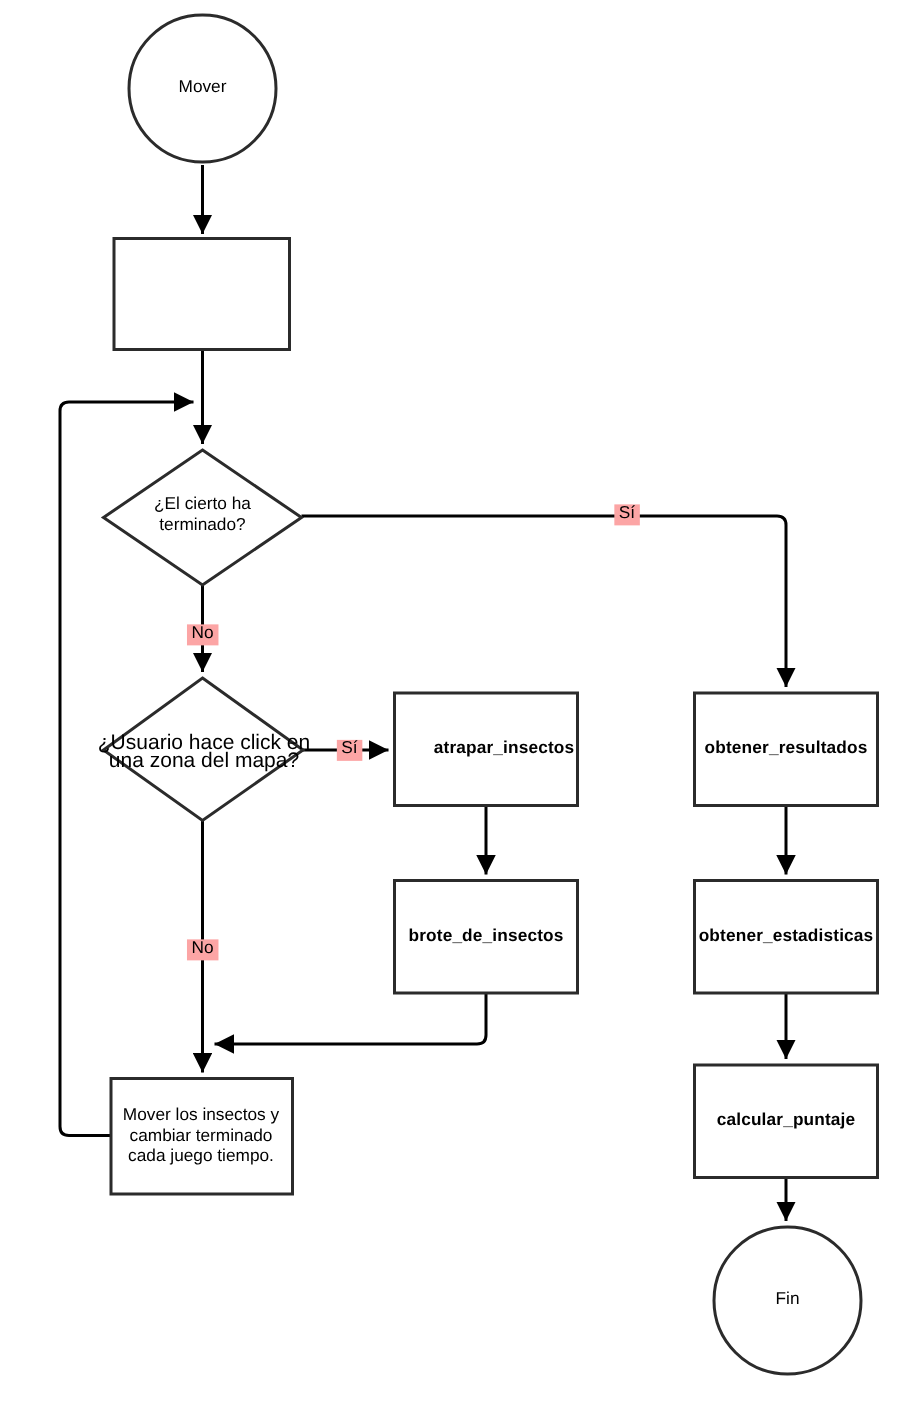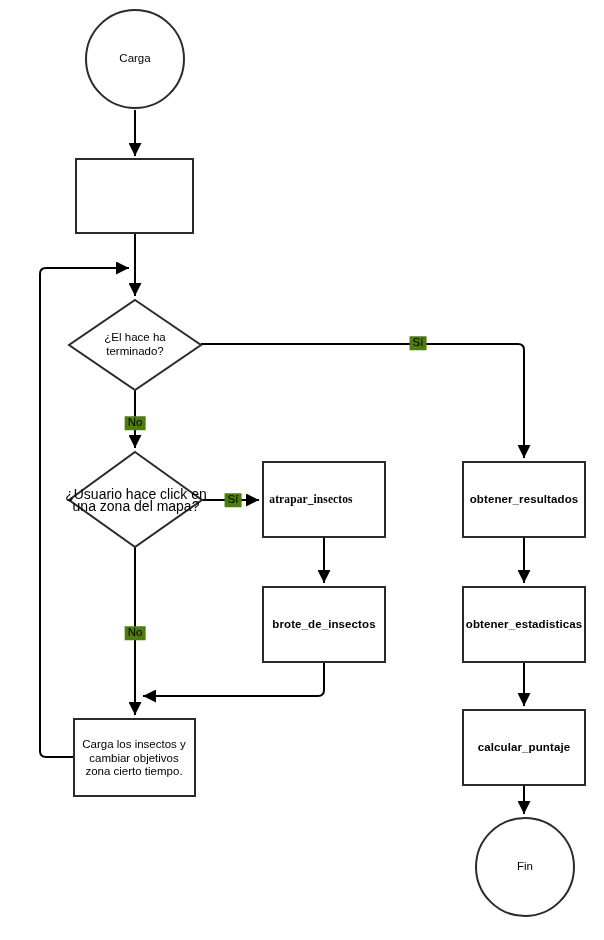--- a/index.html
+++ b/index.html
@@ -33,21 +33,21 @@
   .lbl span { display: block; }
   .fn {
     font-weight: bold;
     letter-spacing: 0.1px;
   }
   .small {
     font-size: 14px;
     line-height: 12px;
   }
   .edge-lbl {
-    background: #4d7c0f;
+    background: #fca5a5;
     padding: 0 3px;
   }
 </style>
 </head>
 <body>
 
 <div class="stage">
 
   <svg width="604" height="940" viewBox="0 0 604 940">
     <defs>
@@ -79,41 +79,41 @@
       <rect x="263" y="462" width="122" height="75"></rect>
       <rect x="263" y="587" width="122" height="75"></rect>
       <rect x="74" y="719" width="121" height="77"></rect>
       <rect x="463" y="462" width="122" height="75"></rect>
       <rect x="463" y="587" width="122" height="75"></rect>
       <rect x="463" y="710" width="122" height="75"></rect>
       <circle cx="525" cy="867" r="49"></circle>
     </g>
   </svg>
 
-  <div class="lbl" style="left:135px; top:59px;">Carga</div>
+  <div class="lbl" style="left:135px; top:59px;">Mover</div>
 
 
   <div class="lbl" style="left:135px; top:344px;">
-    <span>¿El hace ha</span>
+    <span>¿El cierto ha</span>
     <span>terminado?</span>
   </div>
 
   <div class="lbl small" style="left:136px; top:500px;">
     <span>¿Usuario hace click en</span>
     <span>una zona del mapa?</span>
   </div>
 
-  <div class="lbl fn" style="left:311px; top:500px;font-family:Liberation Serif, serif;">atrapar_insectos</div>
+  <div class="lbl fn" style="left:336px; top:500px;">atrapar_insectos</div>
 
   <div class="lbl fn" style="left:324px; top:625px;text-align:right;">brote_de_insectos</div>
 
   <div class="lbl" style="left:134px; top:758px;">
-    <span>Carga los insectos y</span>
-    <span>cambiar objetivos</span>
-    <span>zona cierto tiempo.</span>
+    <span>Mover los insectos y</span>
+    <span>cambiar terminado</span>
+    <span>cada juego tiempo.</span>
   </div>
 
   <div class="lbl fn" style="left:524px; top:500px;text-align:right;">obtener_resultados</div>
 
   <div class="lbl fn" style="left:524px; top:625px;">obtener_estadisticas</div>
 
   <div class="lbl fn" style="left:524px; top:748px;">calcular_puntaje</div>
 
   <div class="lbl" style="left:525px; top:867px;text-align:right;">Fin</div>
 

